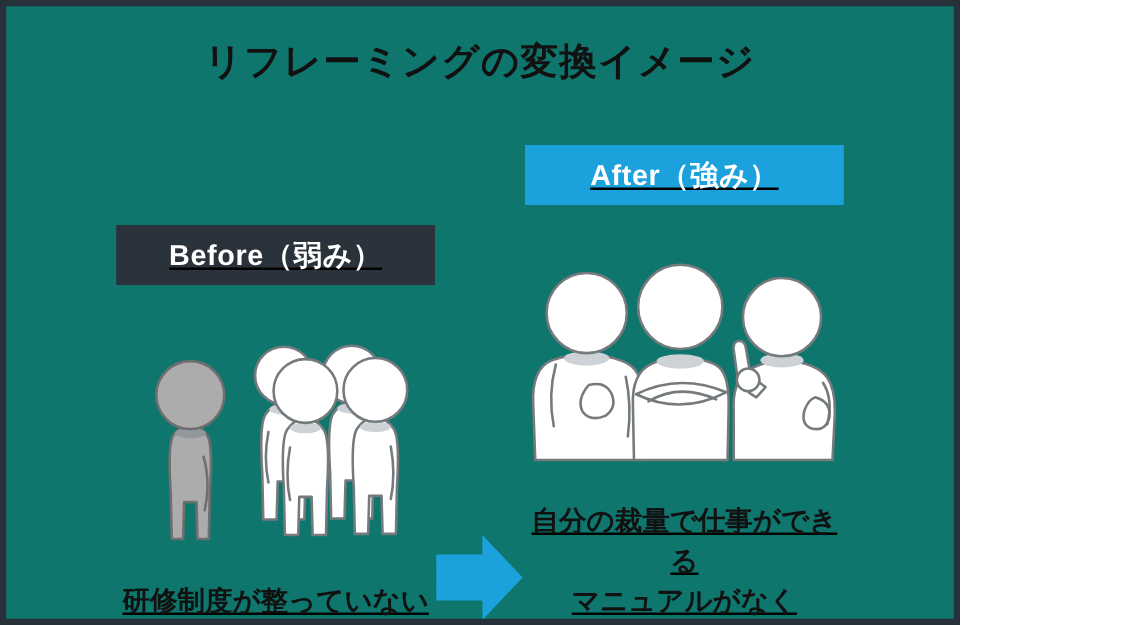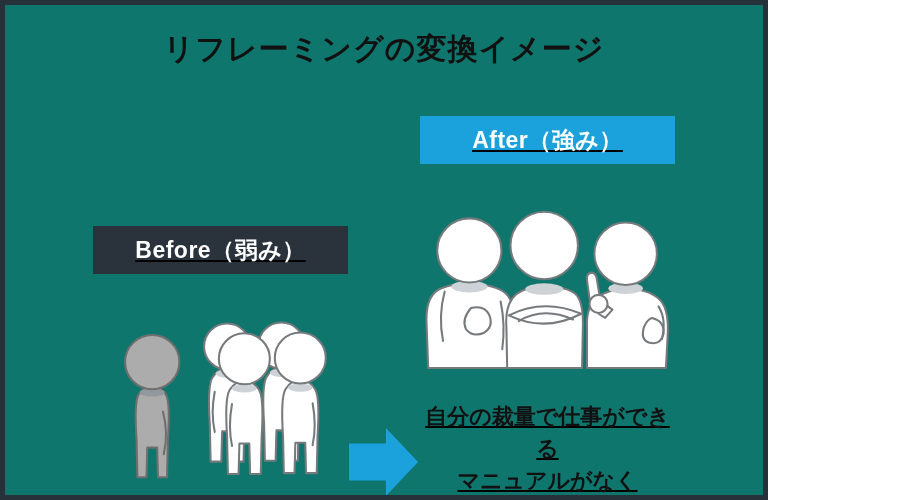--- a/index.html
+++ b/index.html
@@ -82,20 +82,21 @@
           </g>
 
           <g transform="translate(72,52)">
             <path class="gray-body" d="M-18,140 L-19,96 Q-22,50 -17,40 Q-11,30 0,29 Q11,30 17,40 Q22,50 19,96 L18,140 L7,140 L6,104 L-6,104 L-7,140 Z"></path>
             <path class="person-line" style="stroke:#6f6f6f" d="M13,60 Q20,86 14,112"></path>
             <ellipse class="gray-shadow" cx="0" cy="37" rx="15" ry="5"></ellipse>
             <circle class="gray-head" cx="0" cy="0" r="33"></circle>
           </g>
         </svg>
       </div>
+      <div class="caption">研修制度が整っていない</div>
     </div>
 
     <div class="mid">
       <div class="arrow-wrap">
         <svg viewBox="0 0 72 72" width="72" height="70" aria-hidden="true">
           <polygon points="0,17 38,17 38,1 71,36 38,71 38,55 0,55" fill="#1ba1dc"></polygon>
         </svg>
       </div>
     </div>
 

